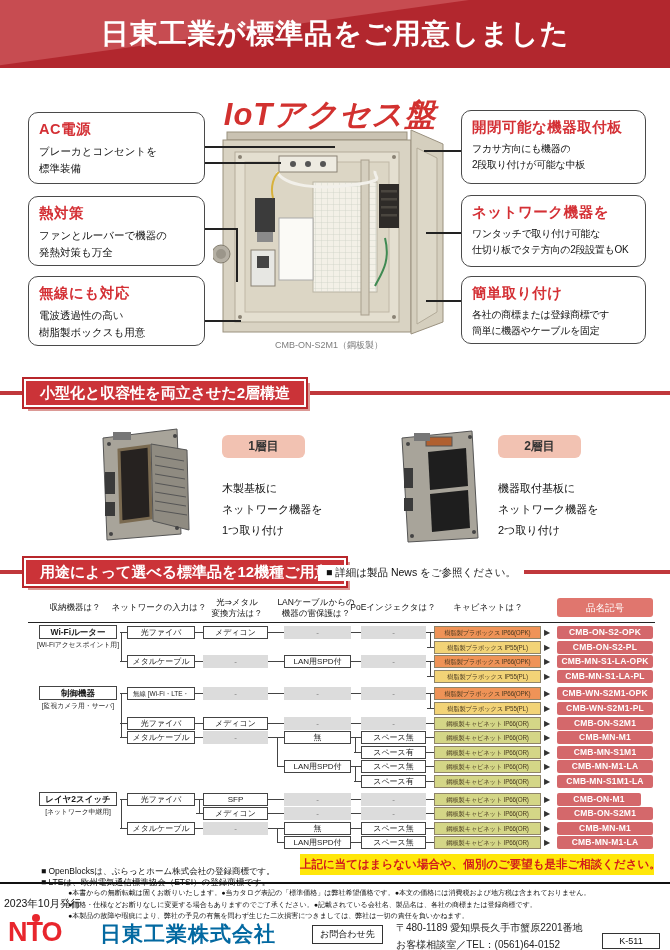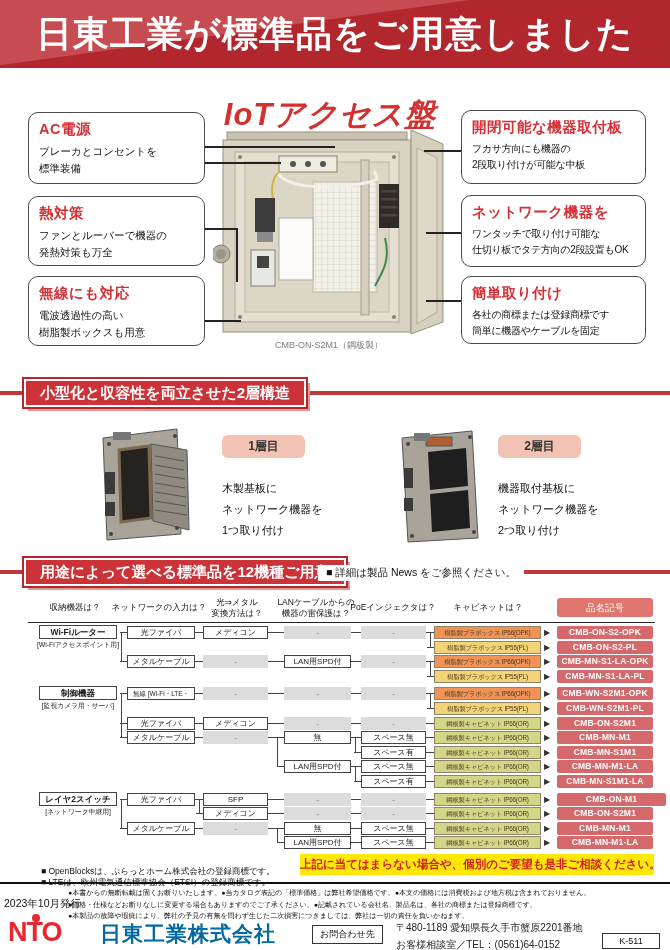--- a/index.html
+++ b/index.html
@@ -3,21 +3,21 @@
 <meta charset="utf-8">
 <style>
   html,body{margin:0;padding:0;background:#888;}
   #page{position:relative;width:670px;height:950px;background:#fff;overflow:hidden;
         font-family:"Liberation Sans","DejaVu Sans",sans-serif;color:#1a1a1a;}
   
   .banner{position:absolute;left:0;top:0;width:670px;height:68px;background:#b2272e;}
   .banner .stripe{position:absolute;inset:0;background:#c74c51;
         clip-path:polygon(0 0,70% 0,0 96%);}
   .banner h1{position:relative;margin:0;text-align:center;line-height:68px;
-        font-size:36px;font-weight:bold;color:#fff;letter-spacing:1px;}
+        font-size:28px;font-weight:bold;color:#fff;letter-spacing:1px;}
   
   .iot-title{position:absolute;left:205px;top:94px;width:250px;text-align:center;
         font-size:31px;font-weight:800;font-style:italic;color:#d2312f;letter-spacing:1px;}
   .hero-caption{position:absolute;left:213px;top:339px;width:232px;text-align:center;
         font-size:9px;color:#7d7d7d;}
   
   .callout{position:absolute;box-sizing:border-box;background:#fff;border:1.5px solid #4a4a4a;
         border-radius:10px;padding:7px 10px 5px;}
   .callout h3{margin:0 0 4px;font-size:14.5px;color:#d43035;letter-spacing:.5px;}
   .callout p{margin:0;font-size:10.5px;line-height:1.6;color:#111;white-space:nowrap;}
@@ -304,21 +304,21 @@
       <div class="codebadge" style="left: 557px; top: 775px; width: 96px;">CMB-MN-S1M1-LA</div>
       <div class="hline" style="left: 120px; top: 798.6px; width: 314px;"></div>
       <div class="cell gbox" style="left: 39px; top: 791.6px; width: 78px; height: 14px; line-height: 12px;">レイヤ2スイッチ</div>
       <div class="gsub" style="left: 29px; top: 806.6px; width: 98px;">[ネットワーク中継用]</div>
       <div class="cell box" style="left: 127px; top: 792.6px; width: 68px;">光ファイバ</div>
       <div class="cell box" style="left: 203px; top: 792.6px; width: 65px;">SFP</div>
       <div class="cell dash" style="left: 284px; top: 792.6px; width: 67px;">-</div>
       <div class="cell dash" style="left: 361px; top: 792.6px; width: 65px;">-</div>
       <div class="cell cab cab-or" style="left: 434px; top: 792.6px; width: 107px;">鋼板製キャビネット IP66(OR)</div>
       <div class="arrow" style="left: 544px; top: 793.6px;">▶</div>
-      <div class="codebadge" style="left: 557px; top: 792.6px; width: 109px;">CMB-ON-M1</div>
+      <div class="codebadge" style="left: 557px; top: 792.6px; width: 84px;">CMB-ON-M1</div>
       <div class="hline" style="left: 196px; top: 813.2px; width: 238px;"></div>
       <div class="cell box" style="left: 203px; top: 807.2px; width: 65px;">メディコン</div>
       <div class="cell dash" style="left: 284px; top: 807.2px; width: 67px;">-</div>
       <div class="cell dash" style="left: 361px; top: 807.2px; width: 65px;">-</div>
       <div class="cell cab cab-or" style="left: 434px; top: 807.2px; width: 107px;">鋼板製キャビネット IP66(OR)</div>
       <div class="arrow" style="left: 544px; top: 808.2px;">▶</div>
       <div class="codebadge" style="left: 557px; top: 807.2px; width: 96px;">CMB-ON-S2M1</div>
       <div class="hline" style="left: 120px; top: 827.8px; width: 314px;"></div>
       <div class="cell box" style="left: 127px; top: 821.8px; width: 68px;">メタルケーブル</div>
       <div class="cell dash" style="left: 203px; top: 821.8px; width: 65px;">-</div>

